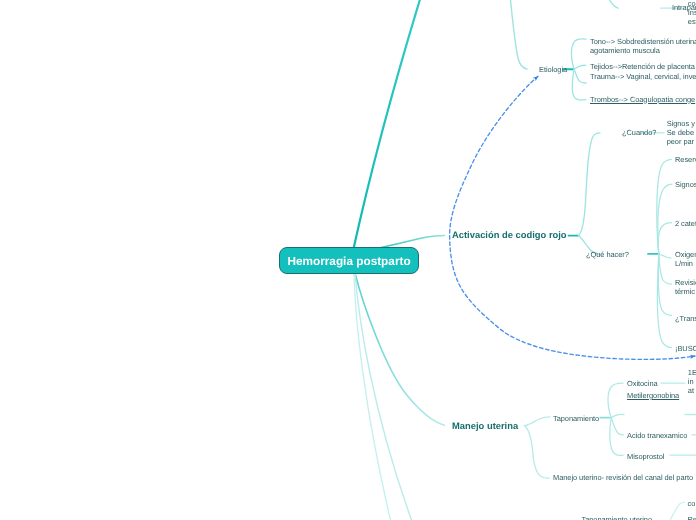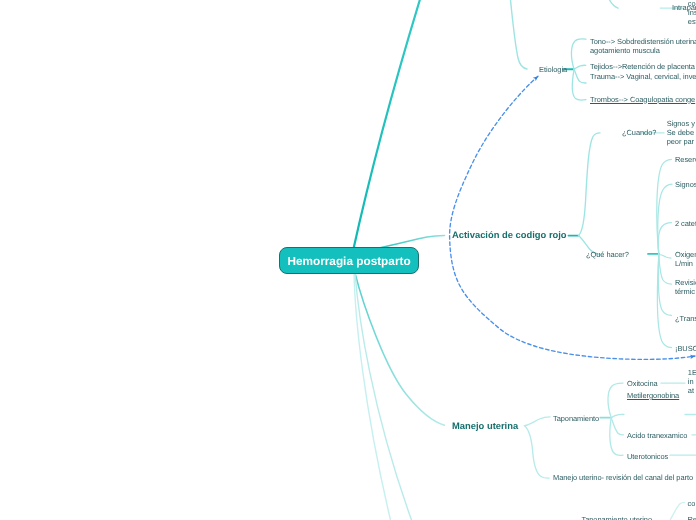--- a/index.html
+++ b/index.html
@@ -122,18 +122,18 @@
   <div class="lbl" style="left:675px;top:343.5px;">¡BUSCA</div>
 
   <div class="lbl h1" style="left:452px;top:419.5px;">Manejo uterina</div>
   <div class="lbl" style="left:553px;top:413.5px;">Taponamiento</div>
   <div class="lbl" style="left:627px;top:378.5px;">Oxitocina</div>
   <div class="lbl" style="left:687.8px;top:367.5px;">1E
 in
 at</div>
   <div class="lbl" style="left:627px;top:391px;text-decoration:underline;">Metilergonobina</div>
   <div class="lbl" style="left:627px;top:431px;">Acido tranexamico</div>
-  <div class="lbl" style="left:627px;top:452px;">Uterotonicos</div>
+  <div class="lbl" style="left:627px;top:452px;">Misoprostol</div>
   <div class="lbl" style="left:553px;top:472.5px;">Manejo uterino- revisión del canal del parto</div>
   <div class="lbl" style="left:581.5px;top:514.5px;">Taponamiento uterino</div>
   <div class="lbl" style="left:687.5px;top:498.5px;">co</div>
   <div class="lbl" style="left:687.5px;top:514.5px;">Re</div>
 </div>
 
 </body></html>

